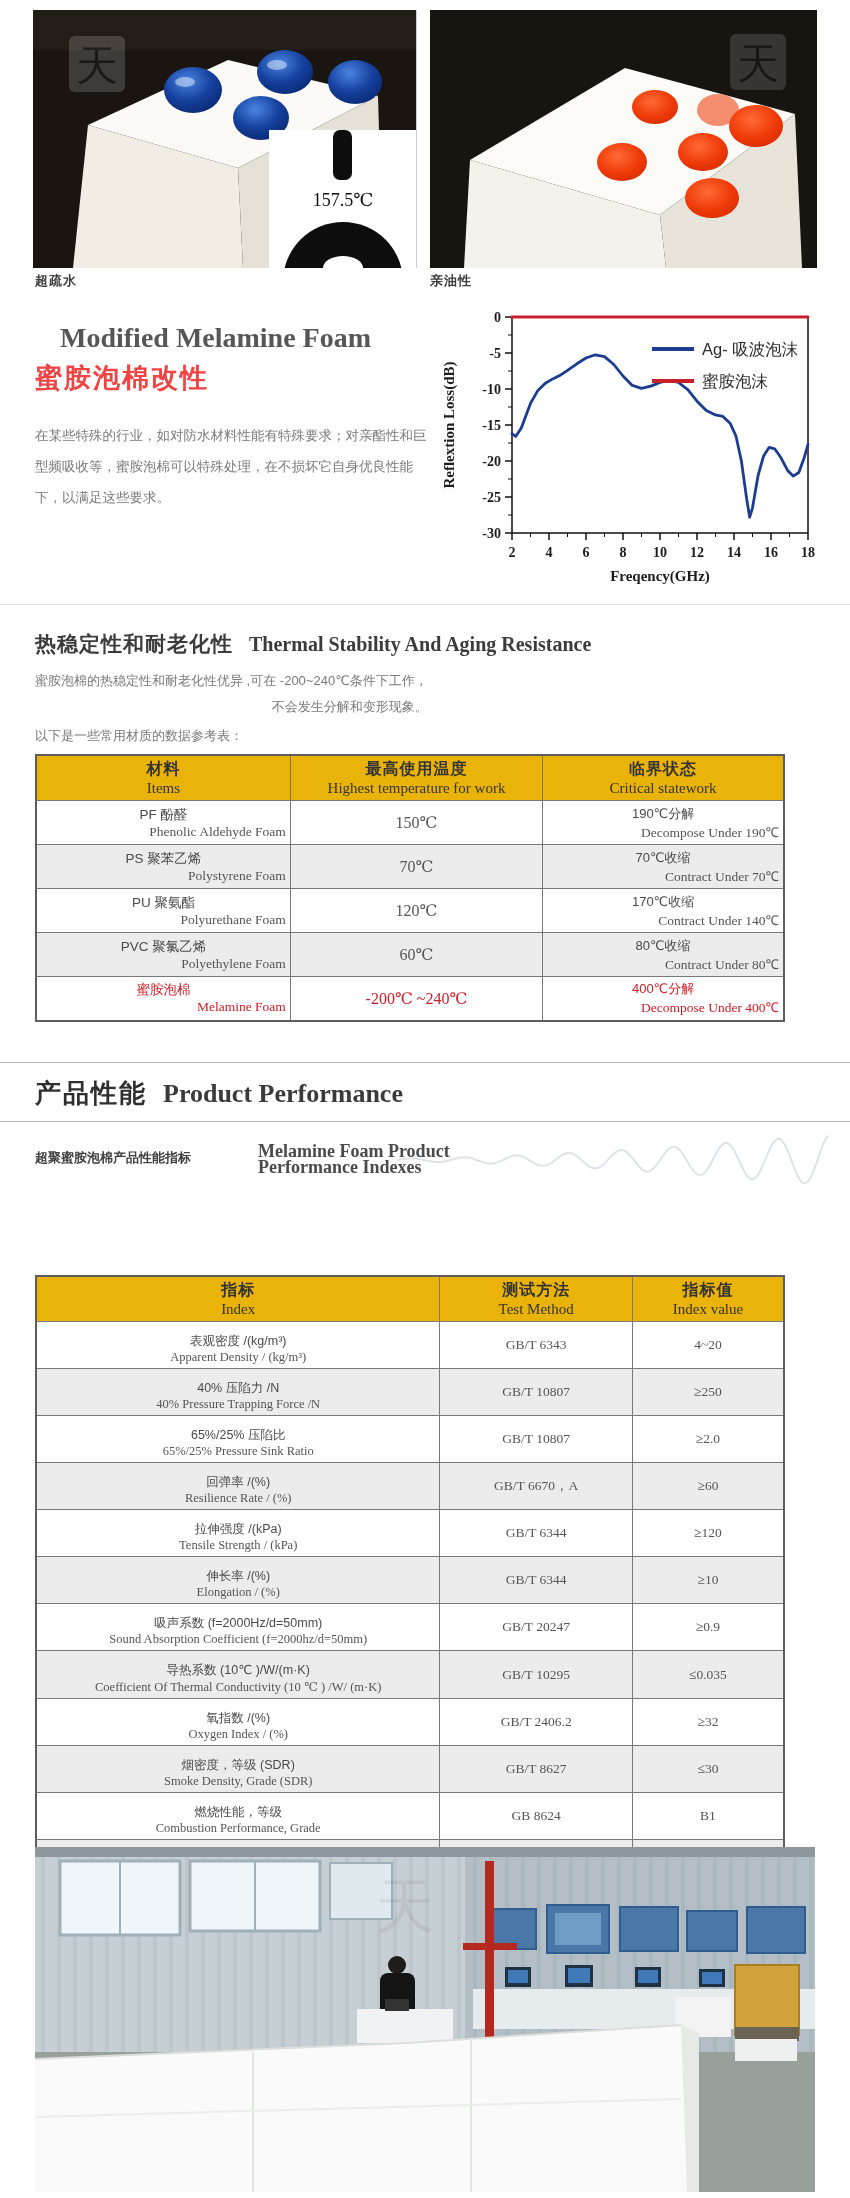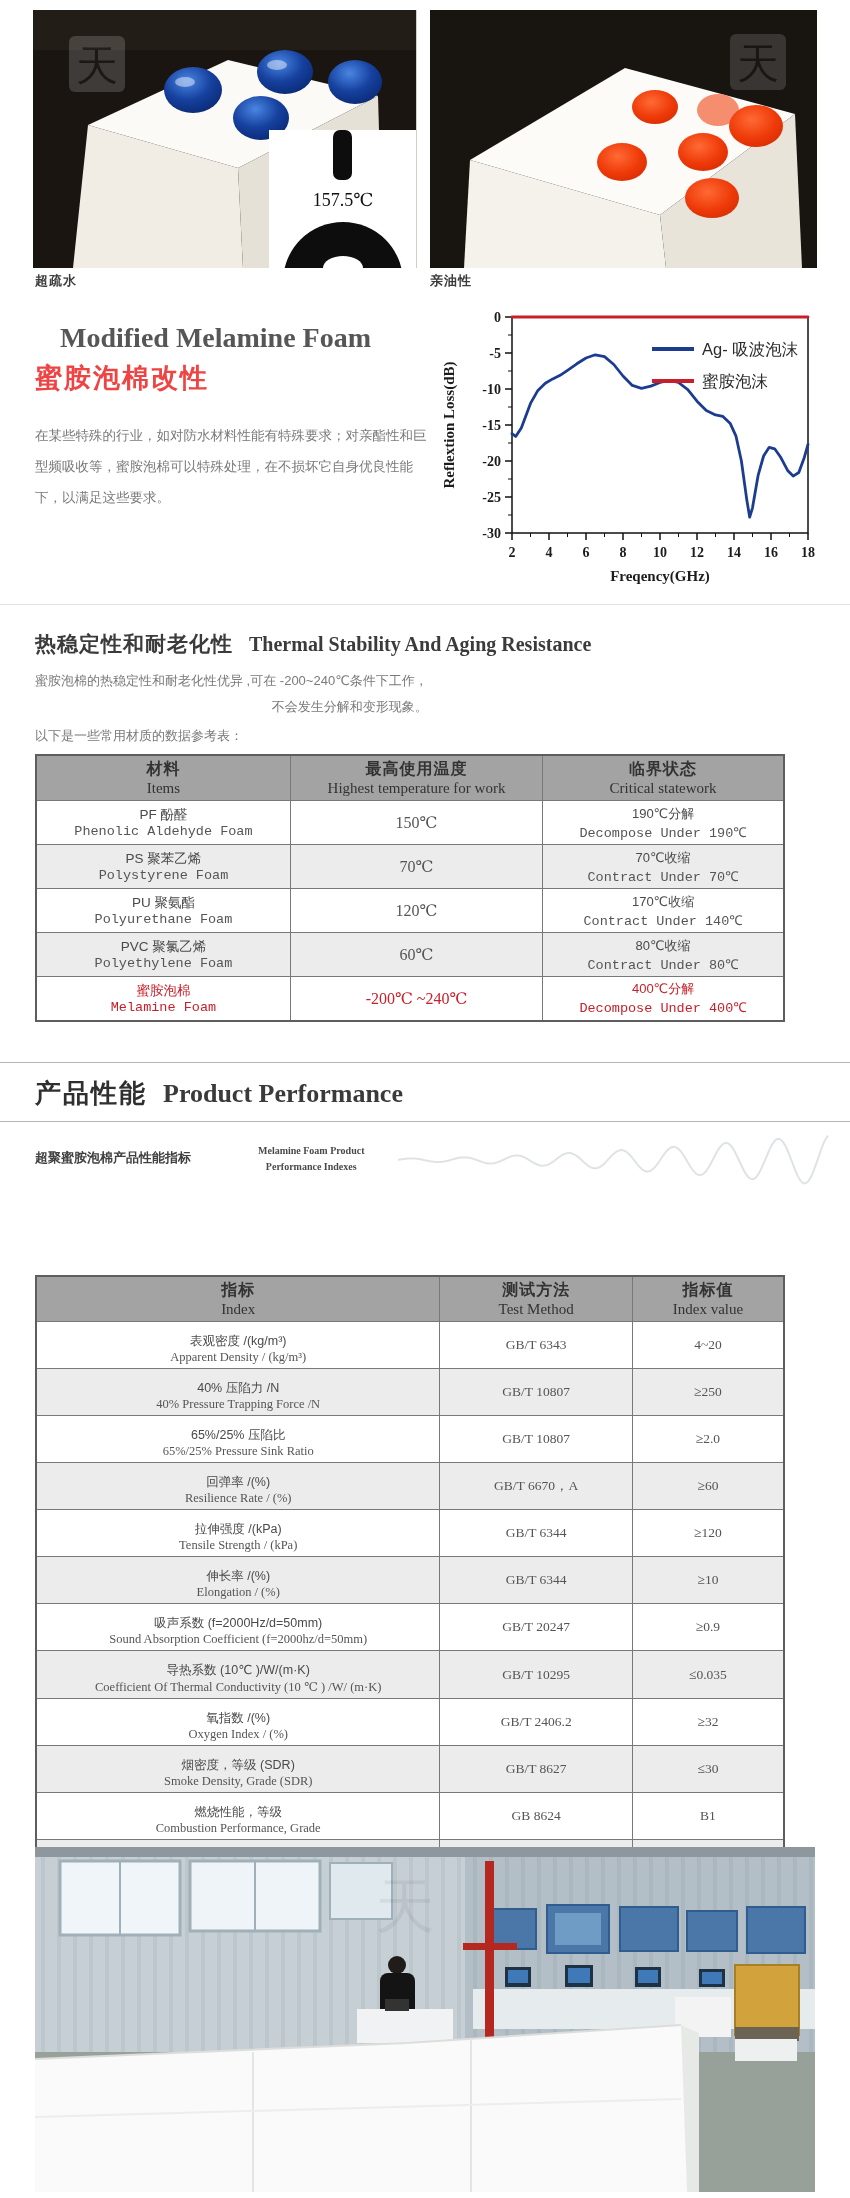--- a/index.html
+++ b/index.html
@@ -28,43 +28,43 @@
   
   .thermal-title { left:35px; top:630px; white-space:nowrap; }
   .t-zh { font-size:21px; font-weight:bold; color:#3b3b3b; letter-spacing:1px; }
   .t-en { font-family:"Liberation Serif","DejaVu Serif",serif; font-size:20px; font-weight:bold; color:#3b3b3b; margin-left:16px; }
   .thermal-para { left:35px; top:668px; font-size:13px; line-height:26px; color:#7a7a7a;text-align:right; }
   .table-intro { left:35px; top:727px; font-size:13px; color:#7a7a7a; }
 
   table { border-collapse:collapse; }
   .data-table { width:750px; border:2px solid #5e5e5e; }
   .data-table td { border:1px solid #787878; text-align:center; vertical-align:middle; padding:3px 4px; }
-  .data-table thead td { background:#a3a3a3; }
+  .data-table thead td { background:#eab308; }
   .data-table tbody tr:nth-child(even) td { background:#ececec; }
   .thermal-table { left:35px; top:754px; }
   .thermal-table tbody td { height:44px; }
   .perf-table { left:35px; top:1275px; }
   .perf-table tbody td { height:38px; }
 
   .h-zh { font-size:16px; font-weight:bold; color:#333; letter-spacing:1px; }
   .h-en { font-family:"Liberation Serif","DejaVu Serif",serif; font-size:15px; font-weight:normal; color:#333; }
   .c-zh { font-size:13.5px; color:#4a4a4a; }
-  .c-en { font-family:Liberation Mono, monospace; font-size:13.5px; color:#555; }
+  .c-en { font-family:Liberation Serif, serif; font-size:13.5px; color:#555;text-align:right; }
   .c-val { font-family:"Liberation Serif","DejaVu Serif",serif; font-size:16px; color:#555; }
   .p-zh { font-size:12.5px; color:#4a4a4a;margin-top:8px; }
   .p-en, .p-val { font-family:"Liberation Serif","DejaVu Serif",serif; font-size:12.5px; color:#555; }
   .p-val { font-size:13.5px; }
   .hl .c-zh, .hl .c-en, .hl .c-val { color:var(--accent-red,#c8202a); }
 
   
   .perf-title { left:35px; top:1076px; white-space:nowrap; }
   .pf-zh { font-size:26px; font-weight:bold; color:#2f2f2f; letter-spacing:2px; }
   .pf-en { font-family:"Liberation Serif","DejaVu Serif",serif; font-size:26px; font-weight:bold; color:#3a3a3a; margin-left:16px; }
   .perf-sub-zh { left:35px; top:1149px; font-size:13px; font-weight:bold; color:#404040; }
-  .perf-sub-en { left:258px; top:1143px; font-family:"Liberation Serif","DejaVu Serif",serif; font-size:10px; font-weight:bold; line-height:16px; color:#4a4a4a;text-align:center; }
+  .perf-sub-en { left:258px; top:1143px; font-family:"Liberation Serif","DejaVu Serif",serif; font-size:18px; font-weight:bold; line-height:16px; color:#4a4a4a; }
   .wave-wrap { left:398px; top:1132px; }
 
   .factory { left:35px; top:1847px; width:780px; height:345px; overflow:hidden; }
 
   .chart-txt { font-family:"Liberation Serif","DejaVu Serif",serif; font-weight:bold; fill:#1c1c1c; }
 </style>
 </head>
 <body>
 
 <div id="page">

